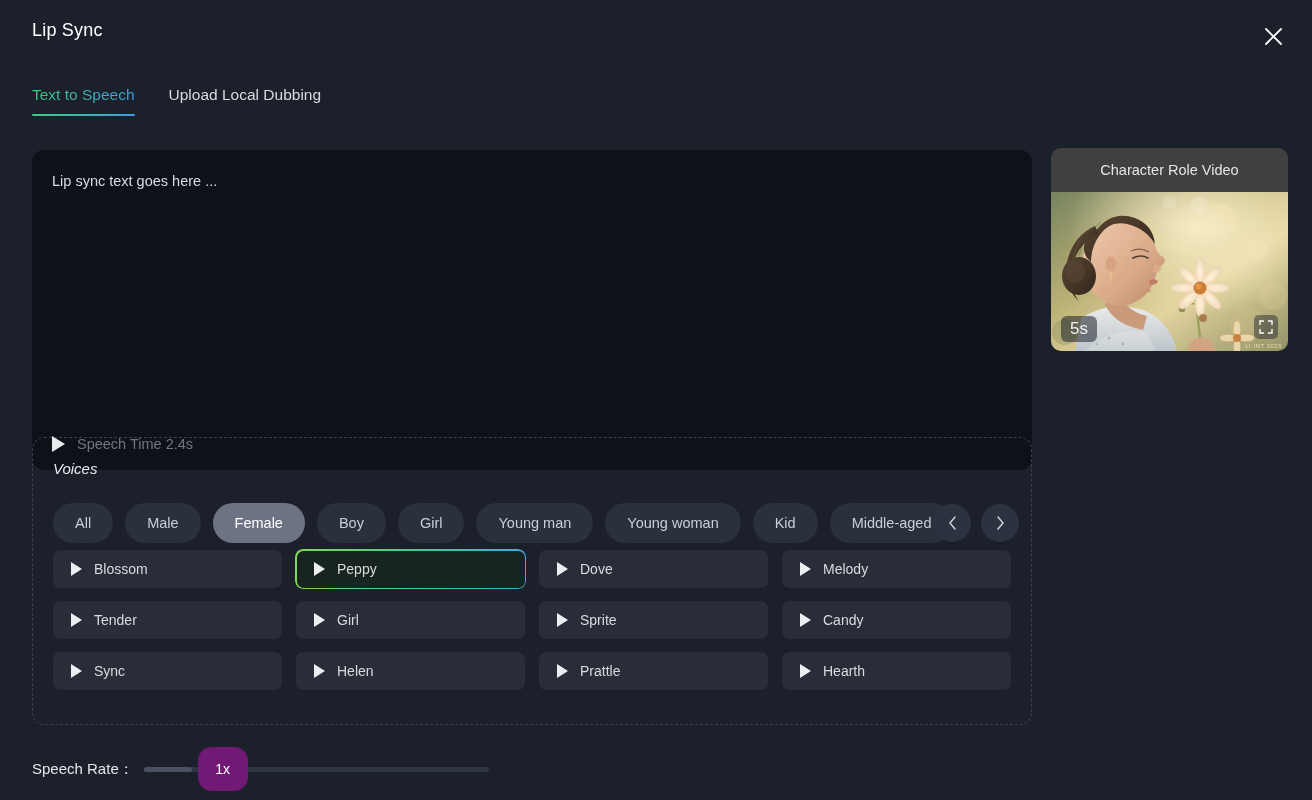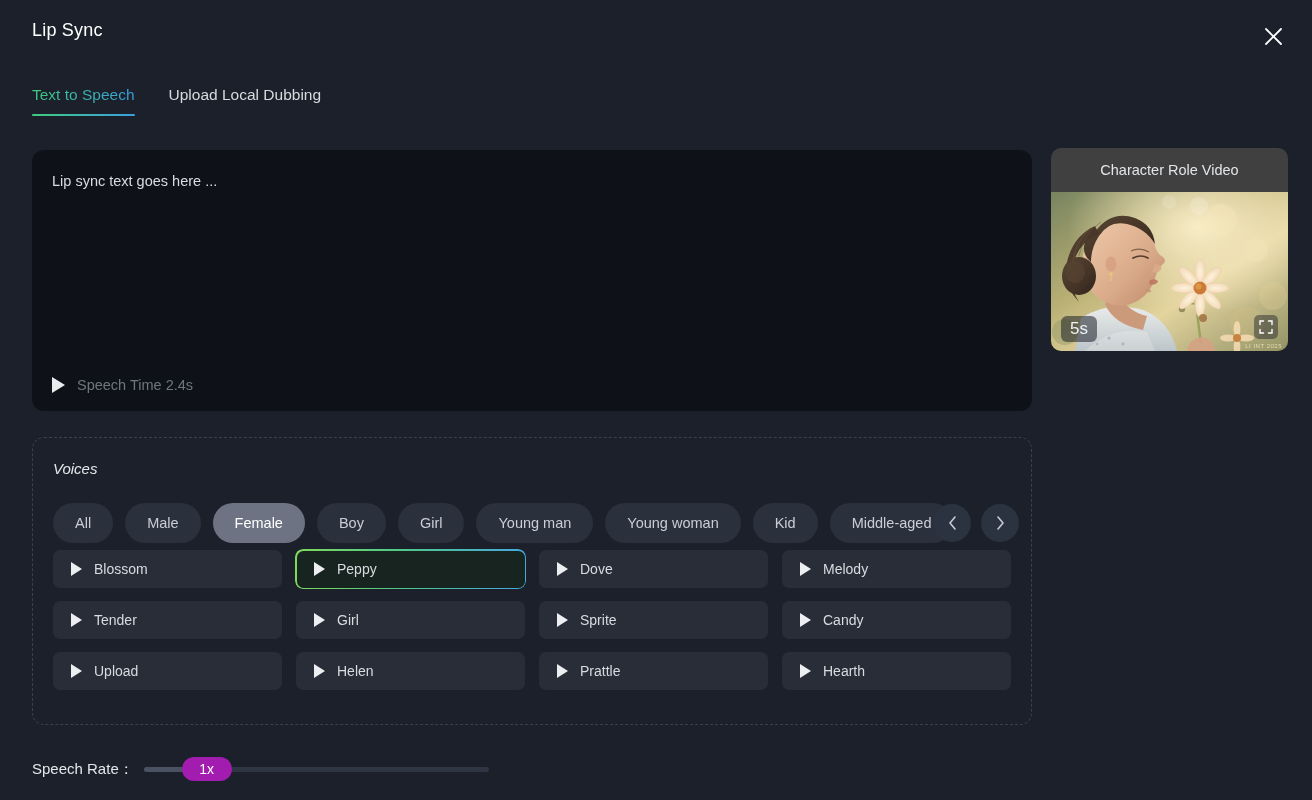--- a/index.html
+++ b/index.html
@@ -75,21 +75,21 @@
     border-radius: 2px;
     background: linear-gradient(90deg, #3fca7f 0%, #3b9fe0 100%);
   }
 
   
   .editor-card {
     position: absolute;
     left: 32px;
     top: 150px;
     width: 1000px;
-    height: 261px;
+    height: 320px;
     background: #0e1117;
     border-radius: 12px;
   }
   .editor-text {
     position: absolute;
     left: 20px;
     top: 23px;
     font-size: 14.5px;
     color: #d9dce0;
   }
@@ -322,25 +322,25 @@
   .track-fill {
     position: absolute;
     left: 0;
     width: 48px;
     height: 5px;
     border-radius: 3px;
     background: #4a5161;
   }
   .thumb {
     position: absolute;
-    left: 38px;
+    left: 54px;
     width: 50px;
-    height: 24px;
+    height: 44px;
     border-radius: 14px;
-    background: #a21caf;
+    background: #701a75;
     color: #ffffff;
     font-size: 14px;
     display: flex;
     align-items: center;
     justify-content: center;
     cursor: grab;
   }
 </style>
 </head>
 <body>
@@ -554,21 +554,21 @@
       <span class="vtri"></span>
       <span>Sprite</span>
     </div>
     <div class="voice-item">
       <span class="vtri"></span>
       <span>Candy</span>
     </div>
 
     <div class="voice-item">
       <span class="vtri"></span>
-      <span>Upload</span>
+      <span>Sync</span>
     </div>
     <div class="voice-item">
       <span class="vtri"></span>
       <span>Helen</span>
     </div>
     <div class="voice-item">
       <span class="vtri"></span>
       <span>Prattle</span>
     </div>
     <div class="voice-item">

